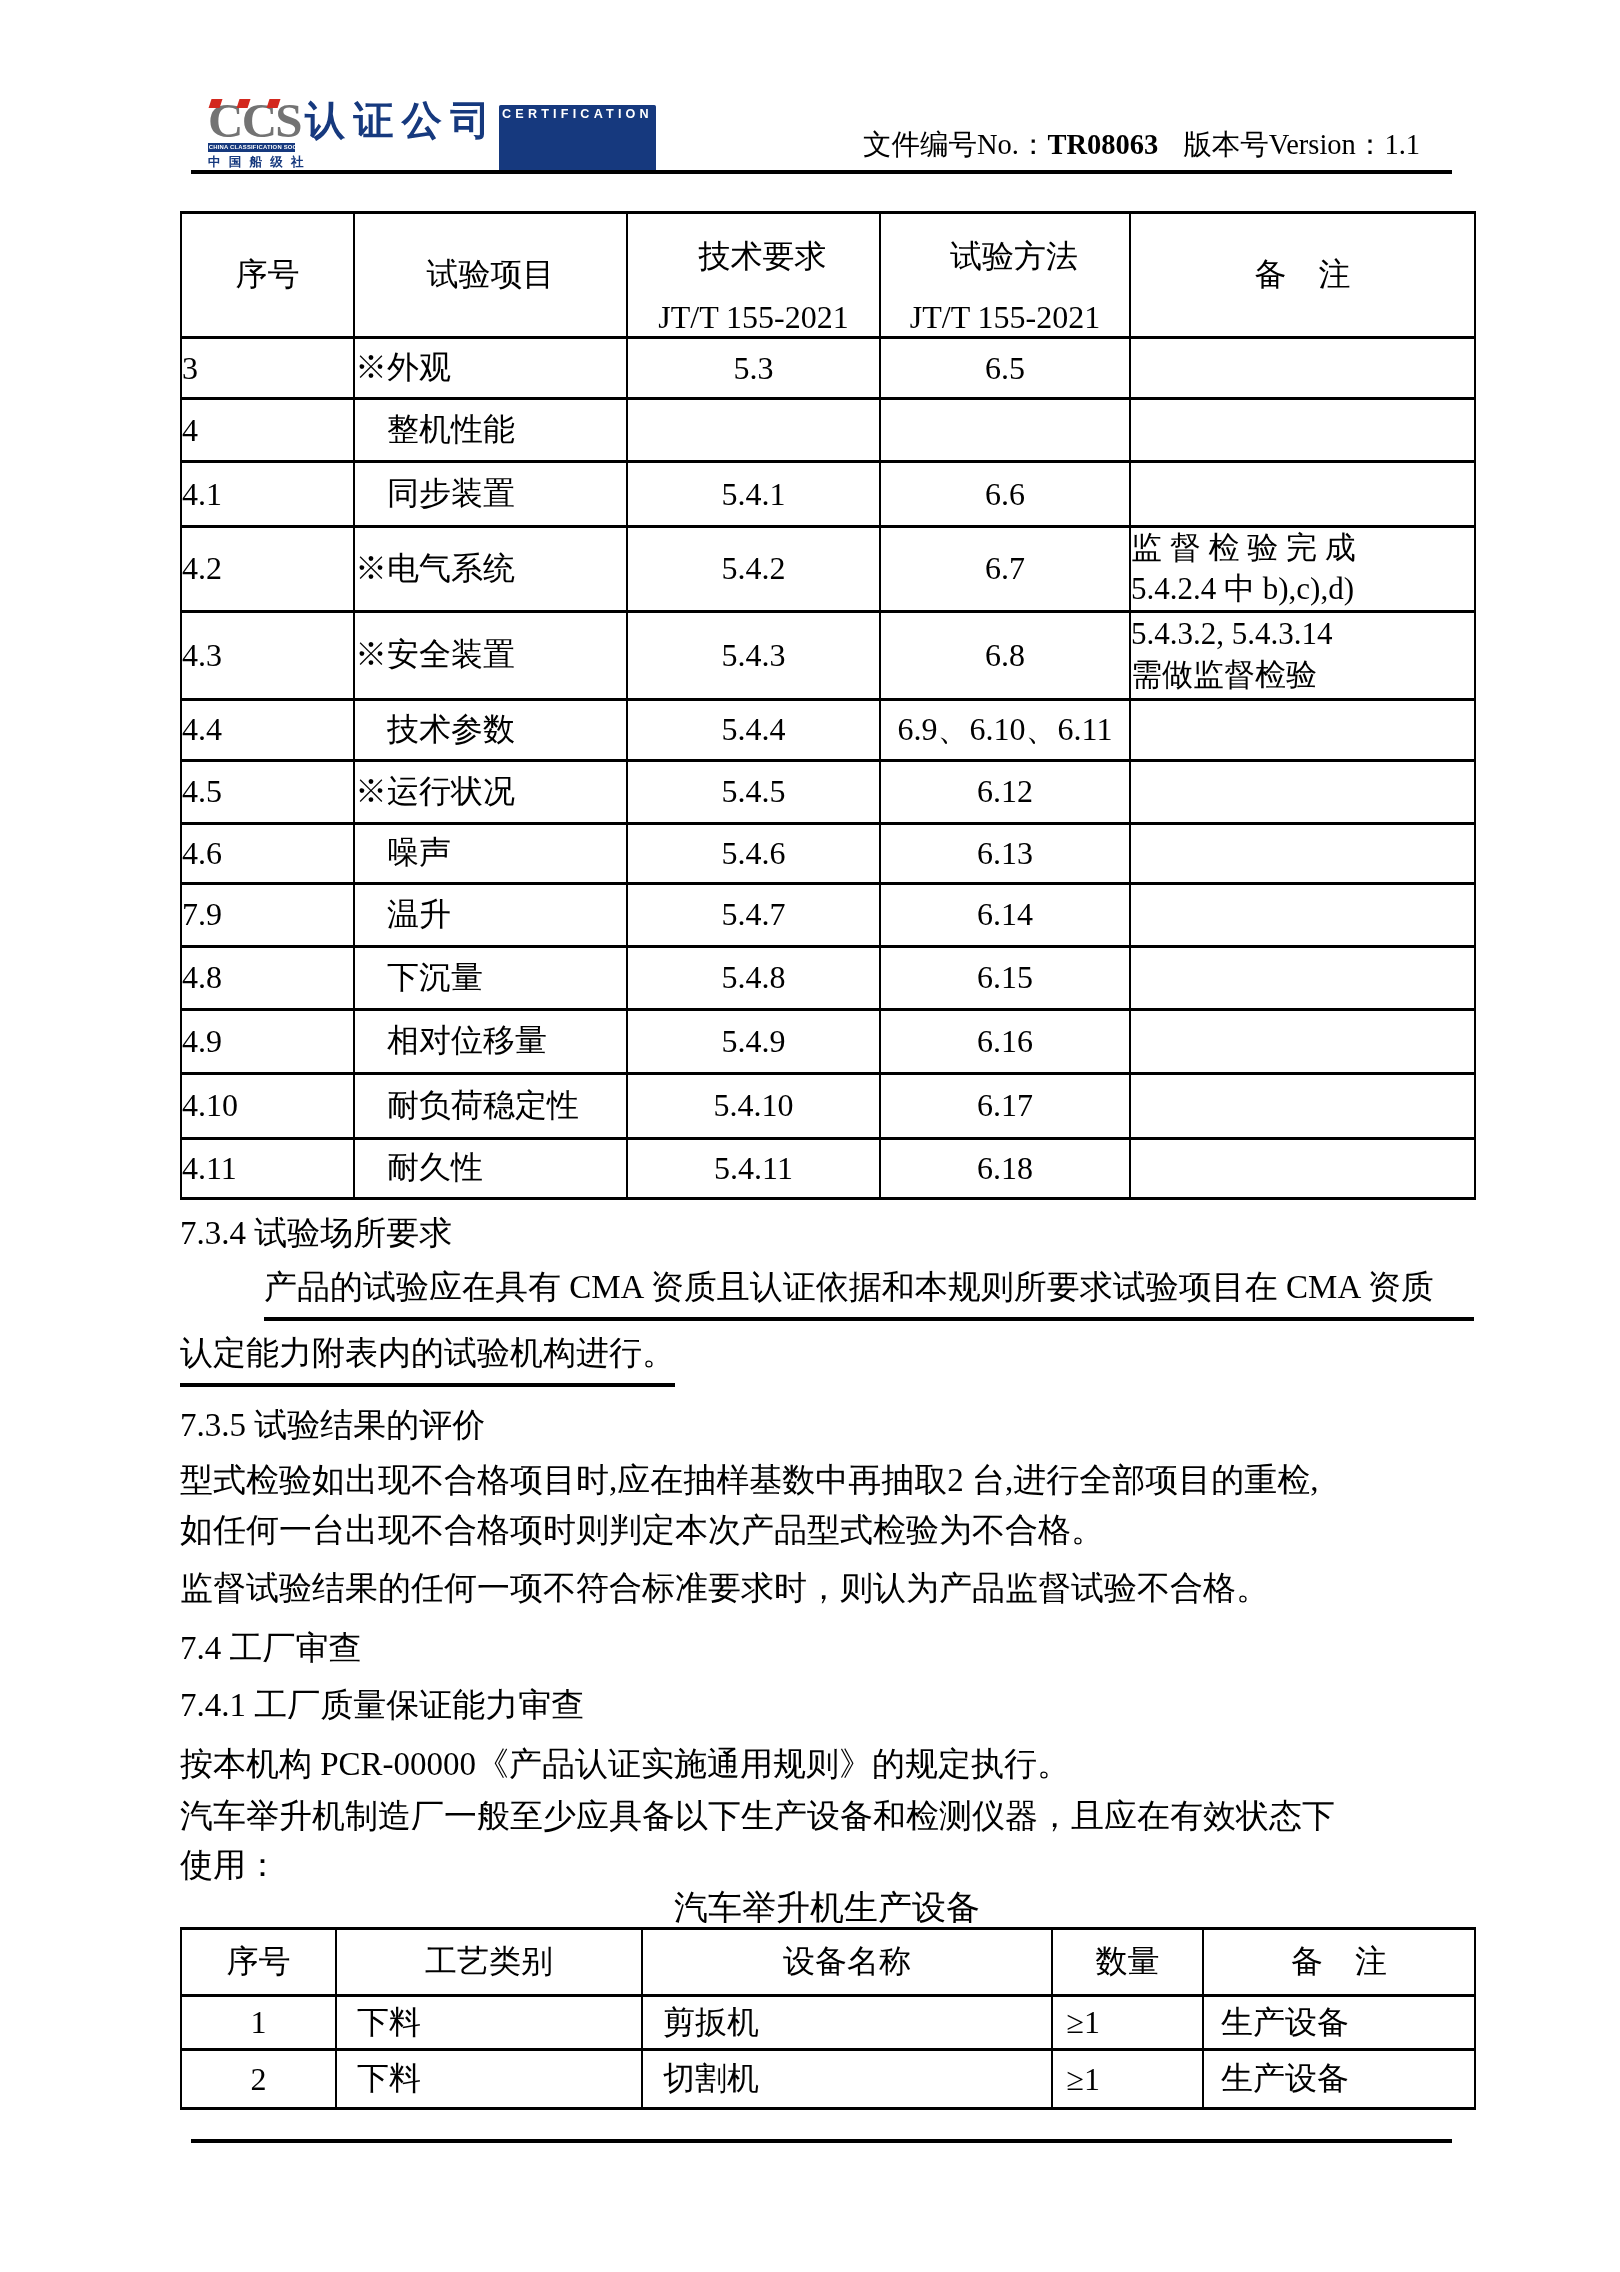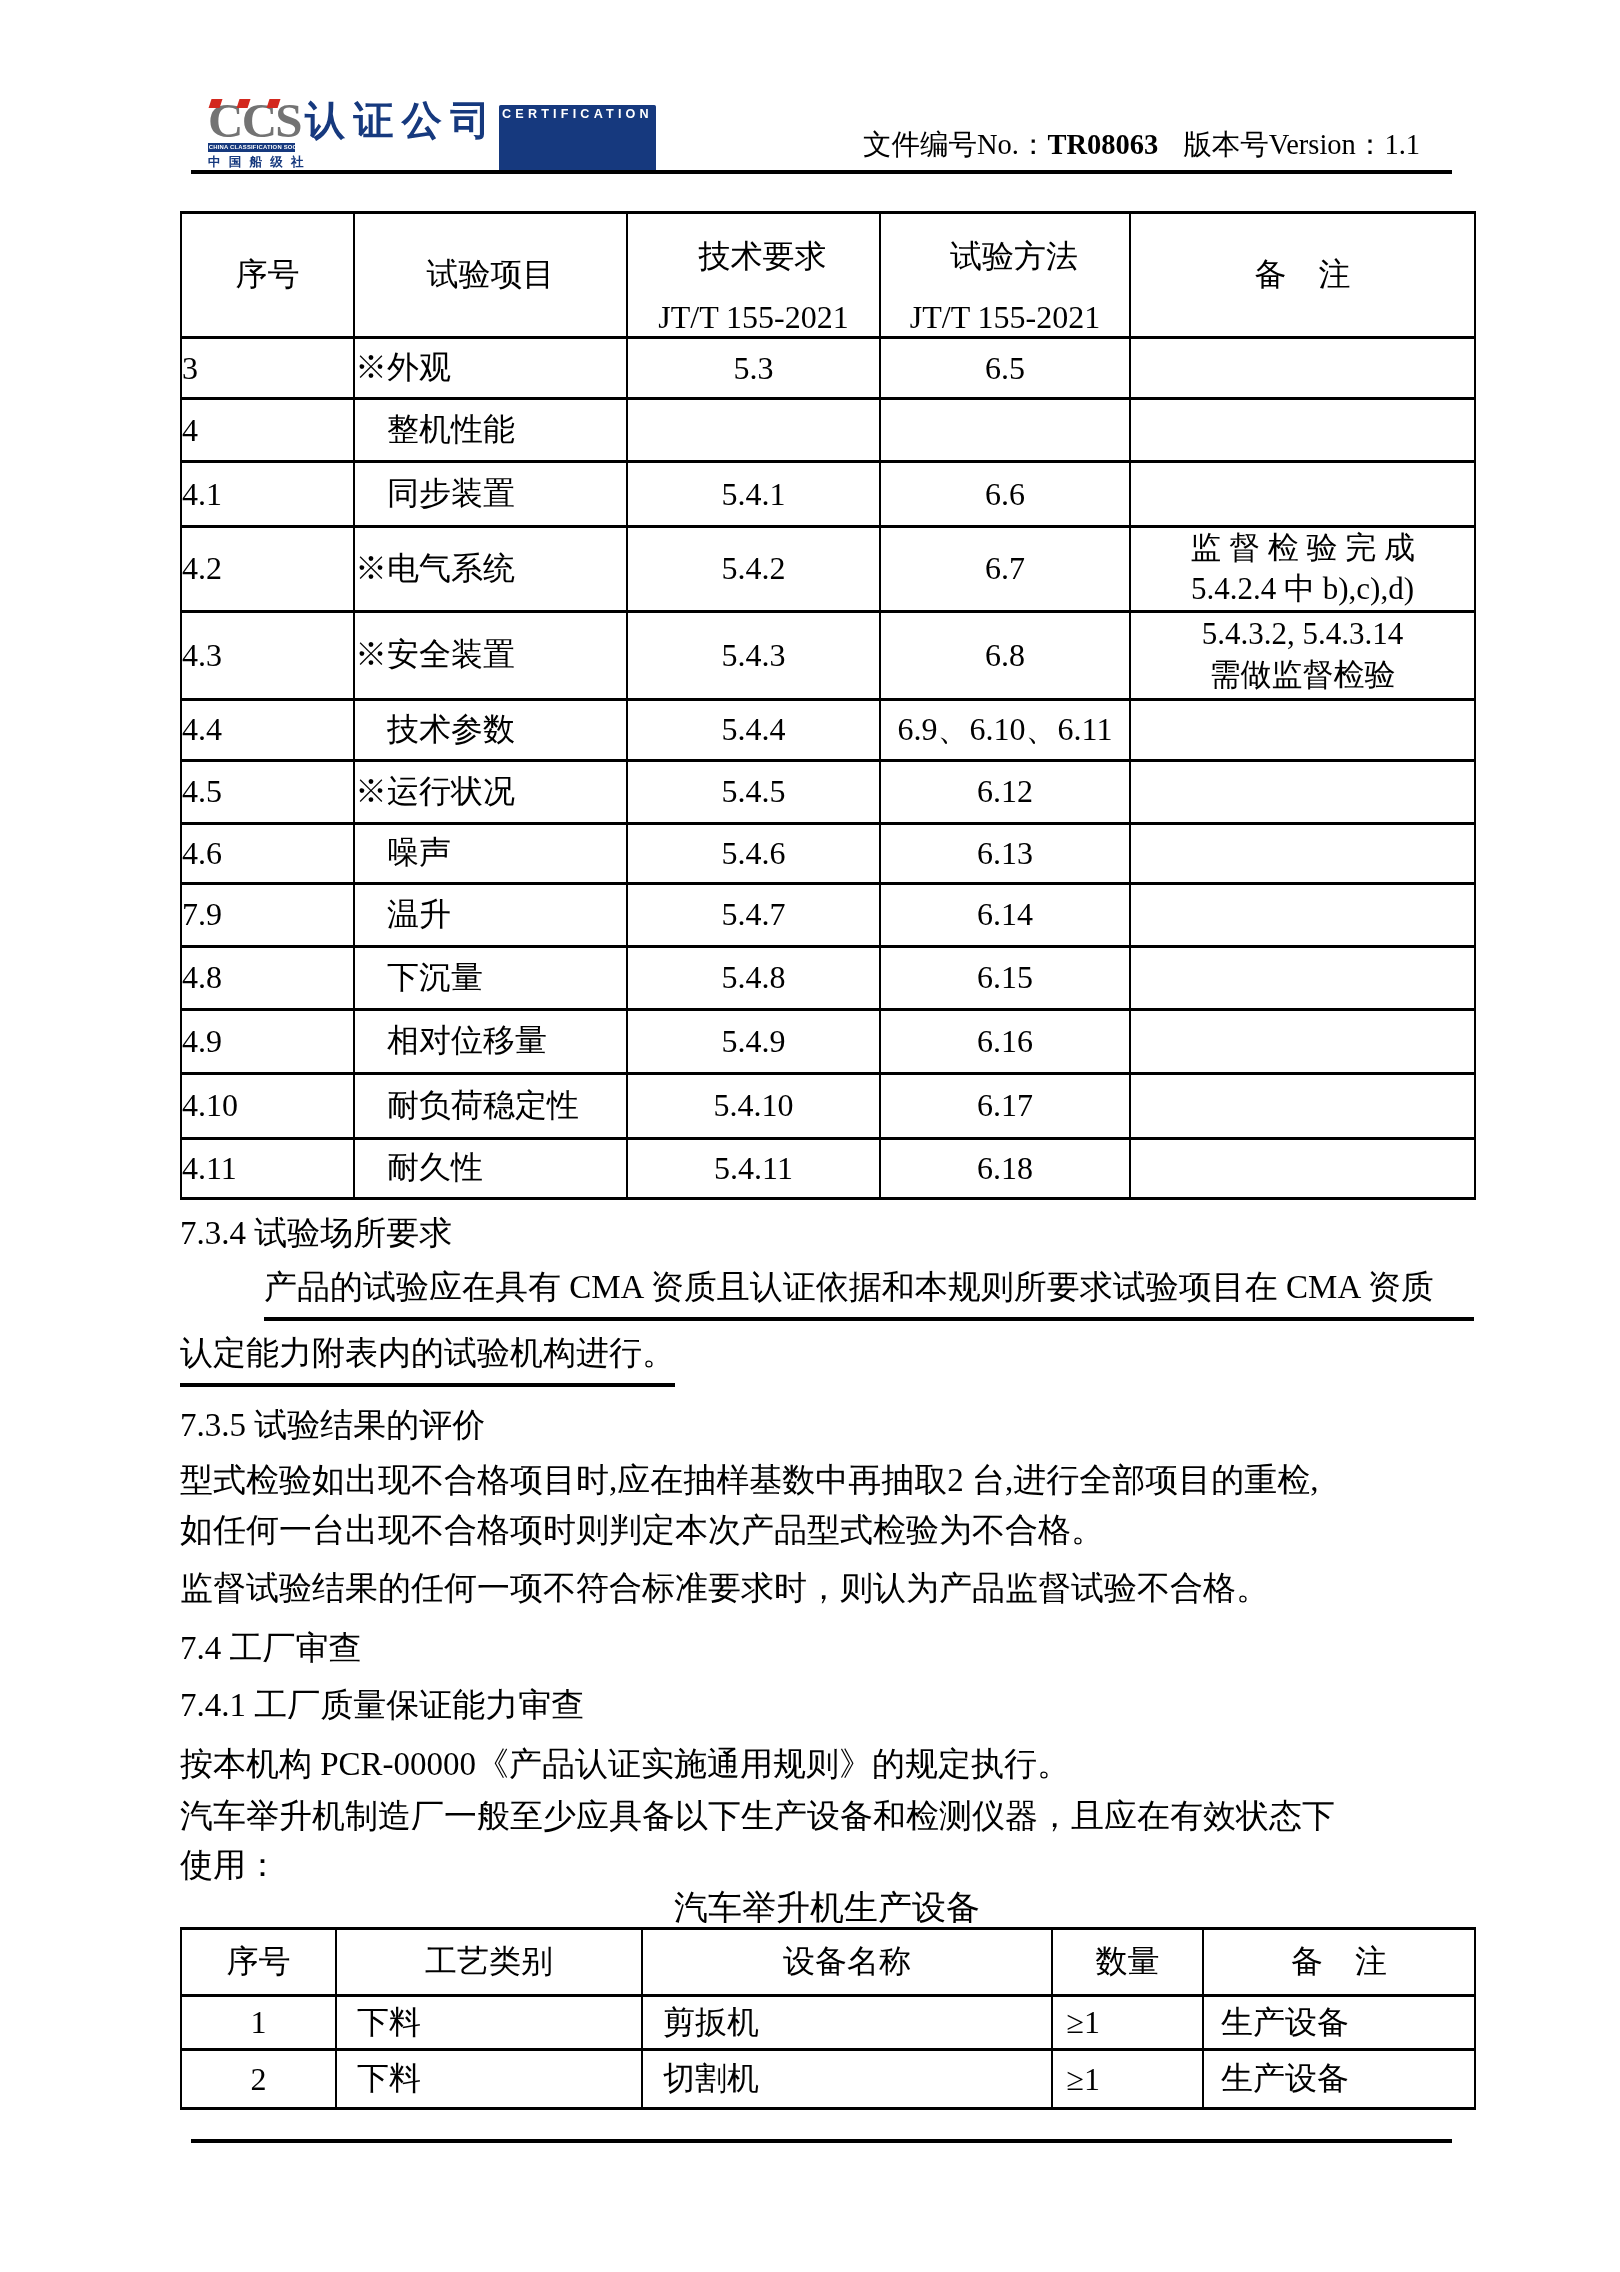--- a/index.html
+++ b/index.html
@@ -31,21 +31,21 @@
 
   
   table{border-collapse:collapse;table-layout:fixed;}
   .t1{position:absolute;left:180px;top:211px;width:1294px;font-size:32px;}
   .t2{position:absolute;left:180px;top:1927px;width:1294px;font-size:32px;}
   .t1 td,.t1 th,.t2 td,.t2 th{border:2.5px solid #000;border-top-width:3.4px;border-bottom-width:3.4px;
       padding:0;vertical-align:middle;font-weight:normal;overflow:hidden;}
   .c-no{text-align:left;padding-left:10px;}
   .c-item{text-align:left;padding-left:8.4px;}
   .c-center{text-align:center;}
-  .c-remark{text-align:center;padding:3.4px 8.4px;white-space:pre-line;font-size:31px;line-height:1.32;}
+  .c-remark{text-align:left;padding:3.4px 8.4px;white-space:pre-line;font-size:31px;line-height:1.32;}
   .hd2 .l1{margin-top:21px;padding-left:18px;}
   .hd2 .l2{margin-top:20px;}
   .t2 .c-no2{text-align:center;}
   .t2 .c-cat{text-align:left;padding-left:20px;}
   .t2 .c-dev{text-align:left;padding-left:20px;}
   .t2 .c-qty{text-align:left;padding-left:13.4px;}
   .t2 .c-rem2{text-align:left;padding-left:17px;}
 
   
   .textflow{position:absolute;left:180px;top:1210px;width:1294px;font-size:33px;}

